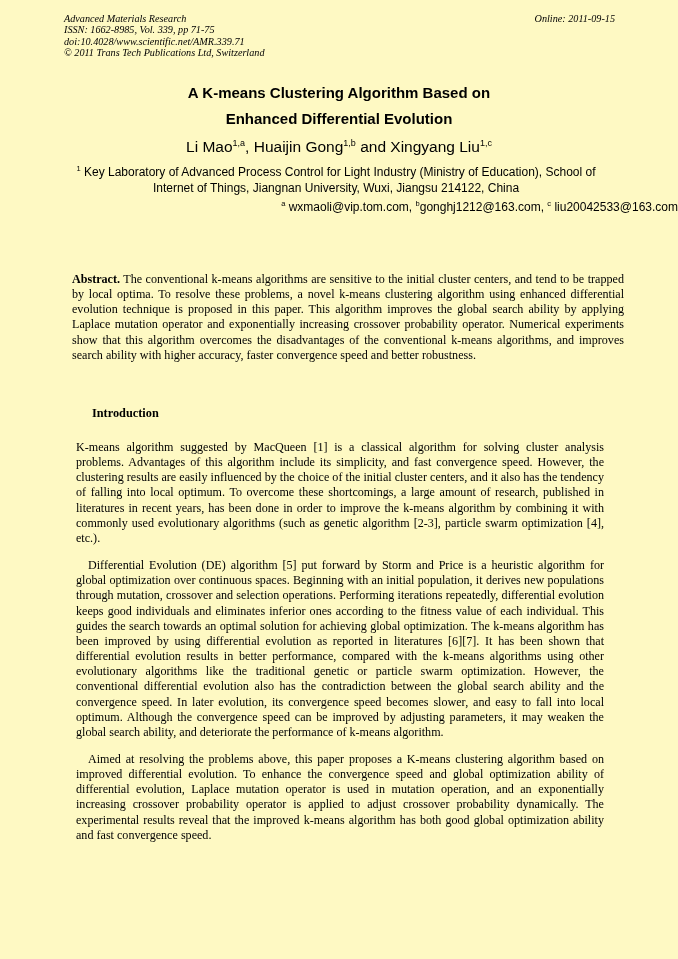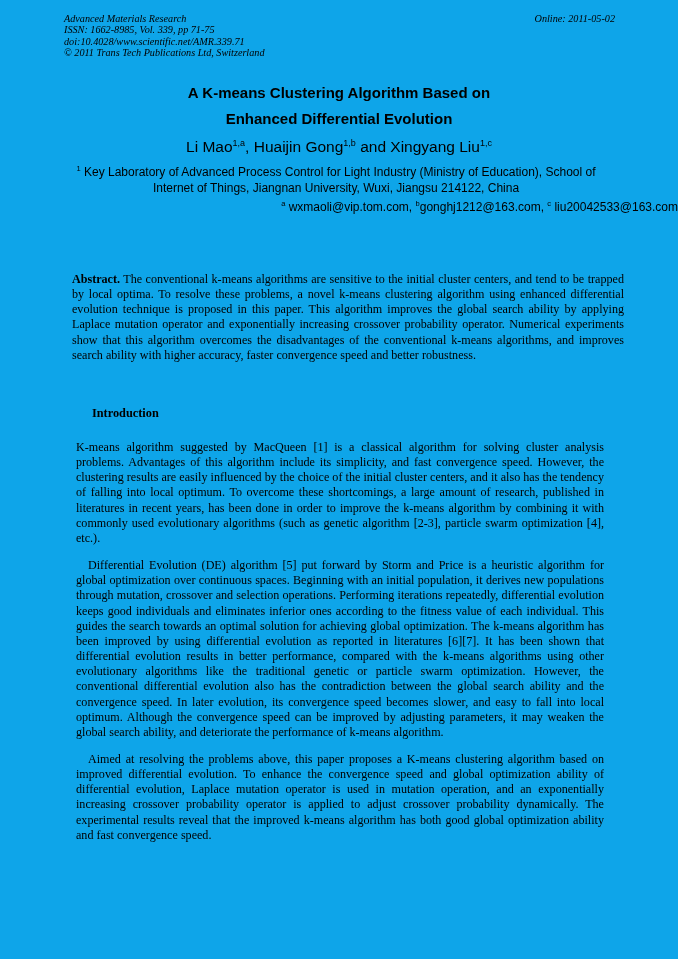--- a/index.html
+++ b/index.html
@@ -1,17 +1,17 @@
 <!DOCTYPE html>
 <html><head>
 <meta charset="utf-8">
 <style>
   html, body { margin: 0; padding: 0; background: #ffffff; }
   body { width: 678px; height: 959px; position: relative; overflow: hidden; color: #000; }
-  .page { position: absolute; left: 0; top: 0; width: 678px; height: 959px; background: #0ea5e9; }
+  .page { position: absolute; left: 0; top: 0; width: 678px; height: 959px; background: #fef9c3; }
 
   .hdr-left { position: absolute; left: 64px; top: 13px; font-family: "Liberation Serif", serif; font-style: italic; font-size: 10.2px; line-height: 11.4px; }
   .hdr-right { position: absolute; right: 63px; top: 13px; font-family: "Liberation Serif", serif; font-style: italic; font-size: 10.2px; line-height: 11.4px; }
 
   .title { position: absolute; left: 0; width: 678px; top: 80px; text-align: center; font-family: "Liberation Sans", sans-serif; font-weight: bold; font-size: 15px; line-height: 26px; }
   .authors { position: absolute; left: 0; width: 678px; top: 137px; text-align: center; font-family: "Liberation Sans", sans-serif; font-size: 15.5px; line-height: 20px; }
   .authors sup { font-size: 9px; vertical-align: 6px; line-height: 0; }
   .affil { position: absolute; left: 60px; width: 552px; top: 165px; text-align: center; font-family: "Liberation Sans", sans-serif; font-size: 12px; line-height: 15.5px; }
   .affil sup, .emails sup { font-size: 7.5px; vertical-align: 5px; line-height: 0; }
   .emails { position: absolute; left: 0; width: 678px; top: 200px; text-align: right; font-family: "Liberation Sans", sans-serif; font-size: 12px; line-height: 15px; }
@@ -32,21 +32,21 @@
 <body>
 
 <div class="page">
 
   <div class="hdr-left">
     <div>Advanced Materials Research</div>
     <div>ISSN: 1662-8985, Vol. 339, pp 71-75</div>
     <div>doi:10.4028/www.scientific.net/AMR.339.71</div>
     <div>© 2011 Trans Tech Publications Ltd, Switzerland</div>
   </div>
-  <div class="hdr-right">Online: 2011-05-02</div>
+  <div class="hdr-right">Online: 2011-09-15</div>
 
   <div class="title">
     <div>A K-means Clustering Algorithm Based on</div>
     <div>Enhanced Differential Evolution</div>
   </div>
 
   <div class="authors">
     <span>Li Mao</span><sup>1,a</sup><span>, </span><span>Huaijin Gong</span><sup>1,b</sup><span> and </span><span>Xingyang Liu</span><sup>1,c</sup>
   </div>
 

